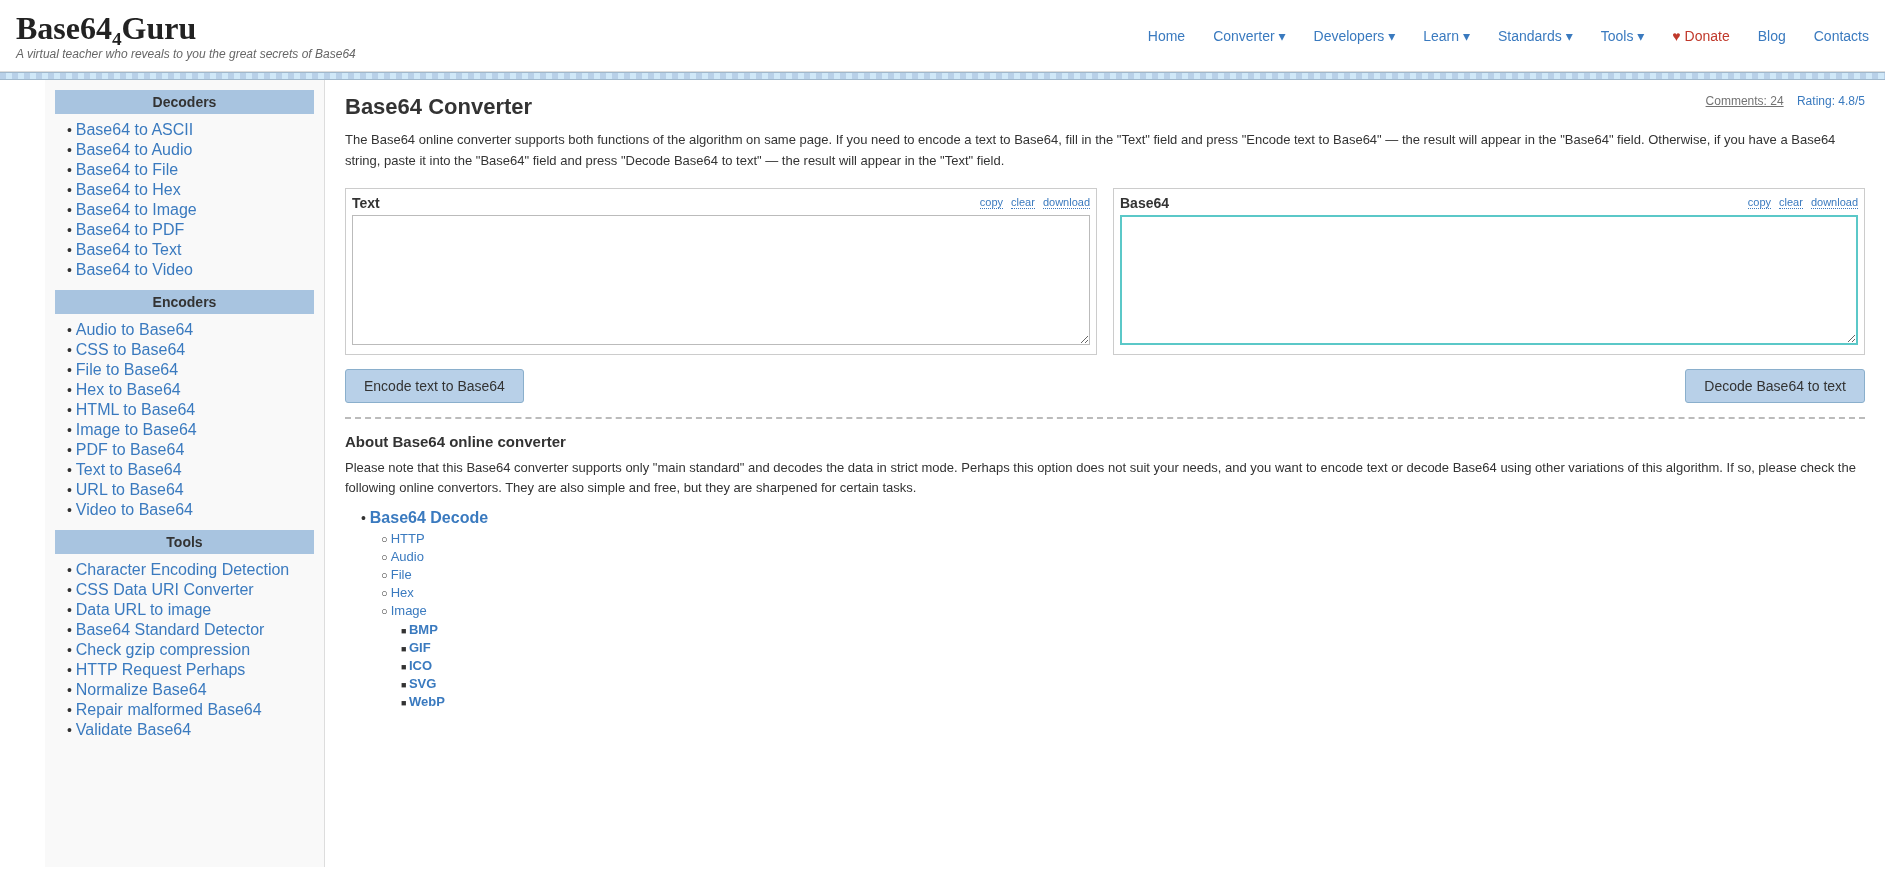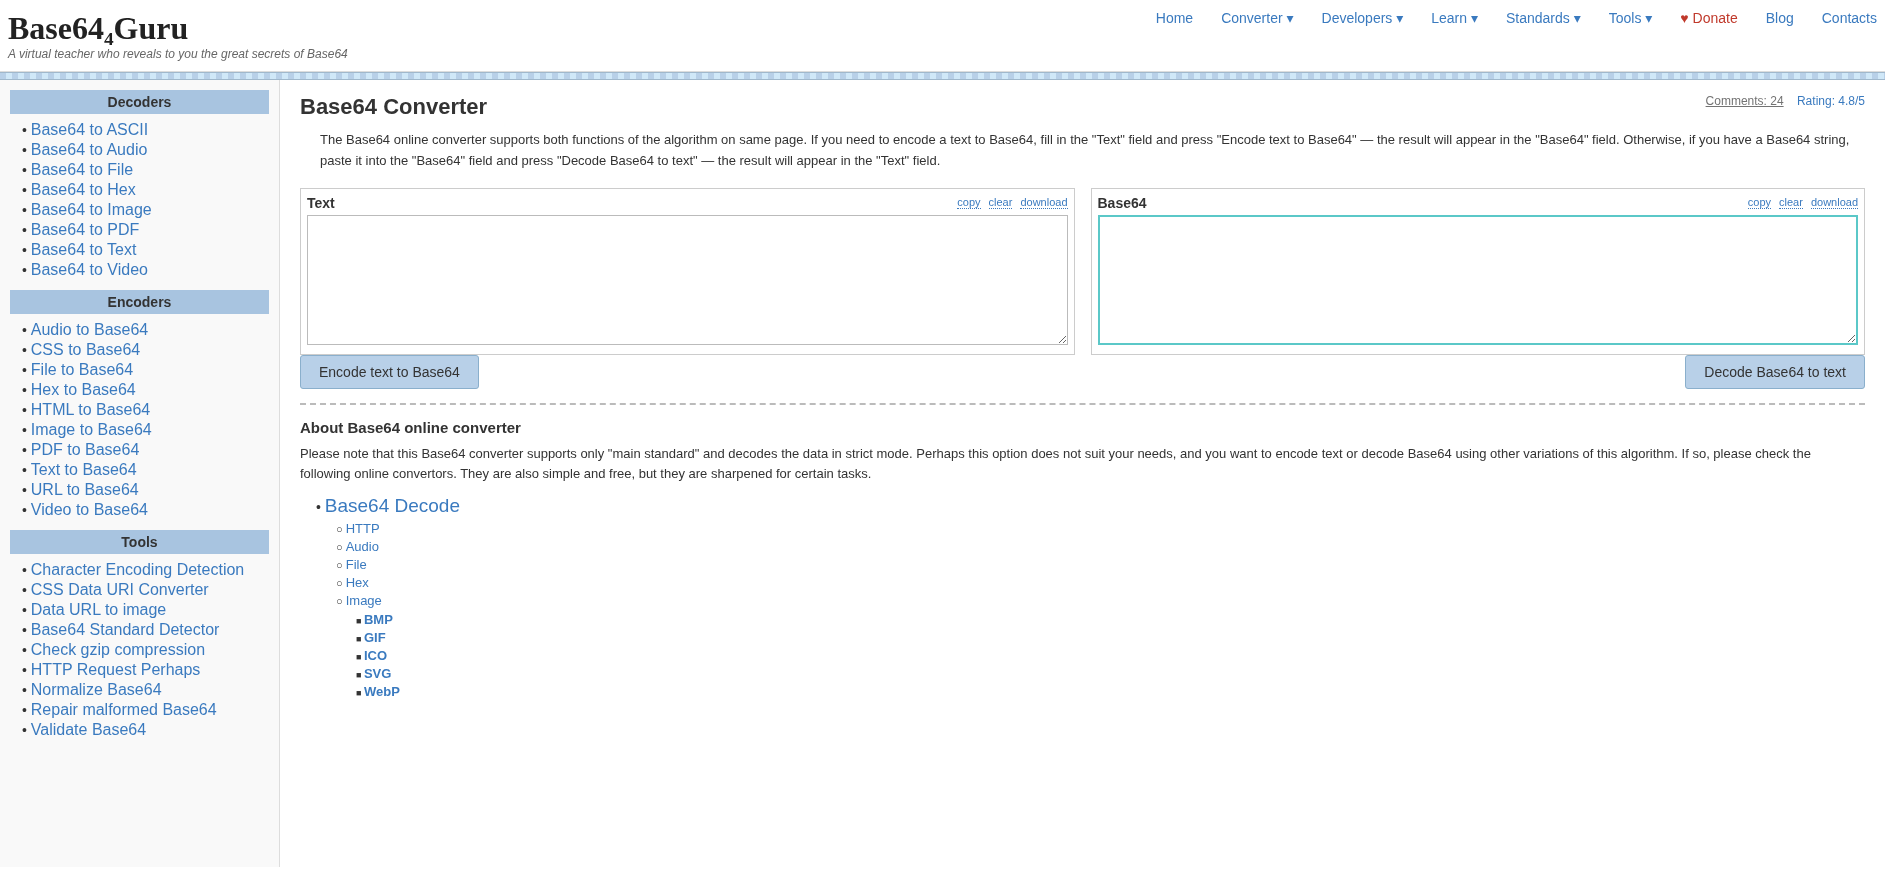--- a/index.html
+++ b/index.html
@@ -1,43 +1,43 @@
 <!DOCTYPE html>
 <html><head>
   <meta charset="utf-8">
   <style>
     * { box-sizing: border-box; margin: 0; padding: 0; }
     body { font-family: Arial, sans-serif; font-size: 14px; color: #333; background: #fff; }
 
     
     #header {
       display: flex;
-      align-items: flex-start;
-      justify-content: space-between;
-      padding: 10px 8px;
+      align-items: center;
+      justify-content: space-between;
+      padding: 10px 16px;
       border-bottom: 1px solid #ddd;
       background: #fff;
     }
     #logo-area { display: flex; flex-direction: column; }
     #logo-title { font-size: 32px; font-weight: bold; color: #222; font-family: Georgia, serif; }
     #logo-subtitle { font-size: 12px; color: #666; font-style: italic; }
     #nav { display: flex; align-items: center; gap: 28px; }
     .nav-item { color: #3a7abf; text-decoration: none; font-size: 14px; }
     .nav-donate { color: #c0392b; }
 
     
     #deco-bar {
       height: 8px;
       background: repeating-linear-gradient(90deg, #b8d0e8 0px, #b8d0e8 6px, #d0e8f8 6px, #d0e8f8 12px);
       border-top: 1px solid #a0b8cc;
       border-bottom: 1px solid #a0b8cc;
     }
 
     
-    #layout { display: flex; min-height: calc(100vh - 100px); }
+    #layout { display: flex; min-height: calc(100vh - 100px); padding-left: 45px; }
 
     
     #sidebar {
       width: 280px;
       min-width: 280px;
       padding: 10px;
       border-right: 1px solid #ddd;
       background: #f9f9f9;
     }
     .sidebar-section-title {
@@ -62,24 +62,24 @@
     #page-header-row {
       display: flex;
       justify-content: space-between;
       align-items: flex-start;
       margin-bottom: 10px;
     }
     #page-title { font-size: 22px; font-weight: bold; color: #333; }
     #comments-rating { font-size: 12px; color: #3a7abf; }
     #comments-rating a { color: #737373; }
 
-    #description { font-size: 13px; color: #333; line-height: 1.6; margin-bottom: 16px; margin-left: 20px; }
-
-    
-    #converter-area { display: flex; gap: 16px; }
+    #description { font-size: 13px; color: #333; line-height: 1.6; margin-bottom: 16px; }
+
+    
+    #converter-area { display: flex; gap: 16px; margin-bottom: 14px; }
     .converter-box { flex: 1; border: 1px solid #ccc; padding: 6px; }
     .converter-box-header {
       display: flex;
       justify-content: space-between;
       align-items: center;
       margin-bottom: 4px;
     }
     .converter-box-label { font-weight: bold; font-size: 14px; color: #333; }
     .converter-box-actions { display: flex; gap: 8px; }
     .converter-box-actions a { color: #3a7abf; font-size: 11px; text-decoration: none; border-bottom: 1px dotted #3a7abf; }
@@ -119,21 +119,21 @@
     }
 
     
     #about-title { font-size: 15px; font-weight: bold; color: #333; margin-bottom: 8px; }
     #about-text { font-size: 13px; color: #333; line-height: 1.6; margin-bottom: 10px; }
 
     
     #about-list { list-style: none; padding: 0 0 0 16px; }
     #about-list > li { margin-bottom: 4px; }
     #about-list > li::before { content: "• "; }
-    #about-list > li > a { color: #3a7abf; text-decoration: none; font-size: 19px; font-weight: normal; }
+    #about-list > li > a { color: #3a7abf; text-decoration: none; font-size: 16px; font-weight: bold; }
     .sub-list { list-style: none; padding-left: 20px; margin-top: 2px; }
     .sub-list li { padding: 1px 0; }
     .sub-list li::before { content: "○ "; font-size: 11px; }
     .sub-list a { color: #3a7abf; text-decoration: none; font-size: 13px; }
     .sub-sub-list { list-style: none; padding-left: 20px; margin-top: 2px; }
     .sub-sub-list li { padding: 1px 0; }
     .sub-sub-list li::before { content: "■ "; font-size: 9px; }
     .sub-sub-list a { color: #3a7abf; text-decoration: none; font-size: 13px; font-weight: bold; }
   </style>
 </head>

